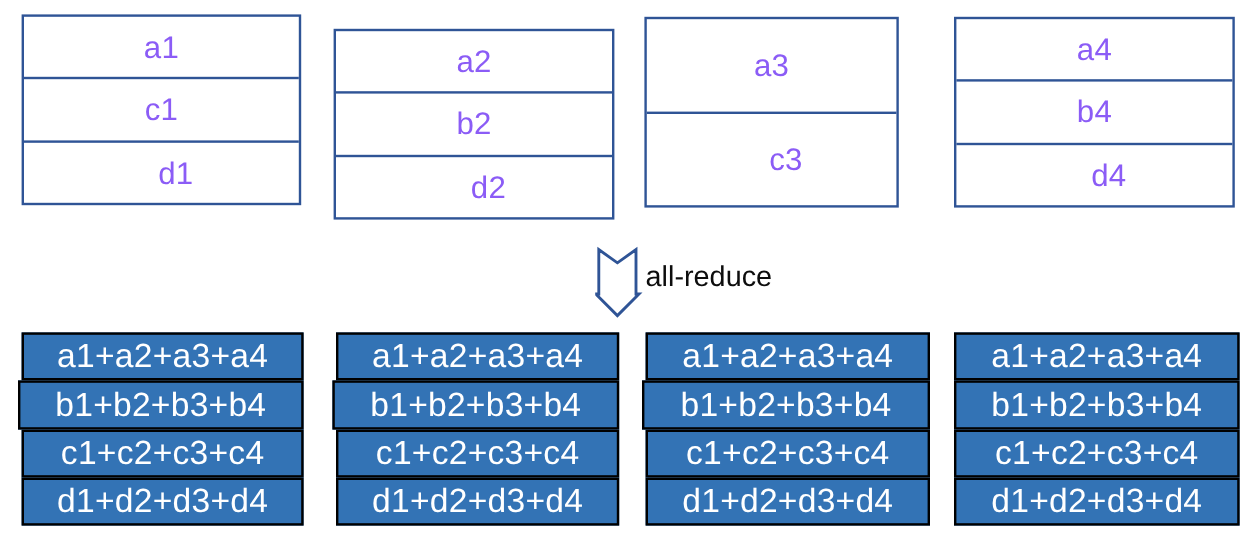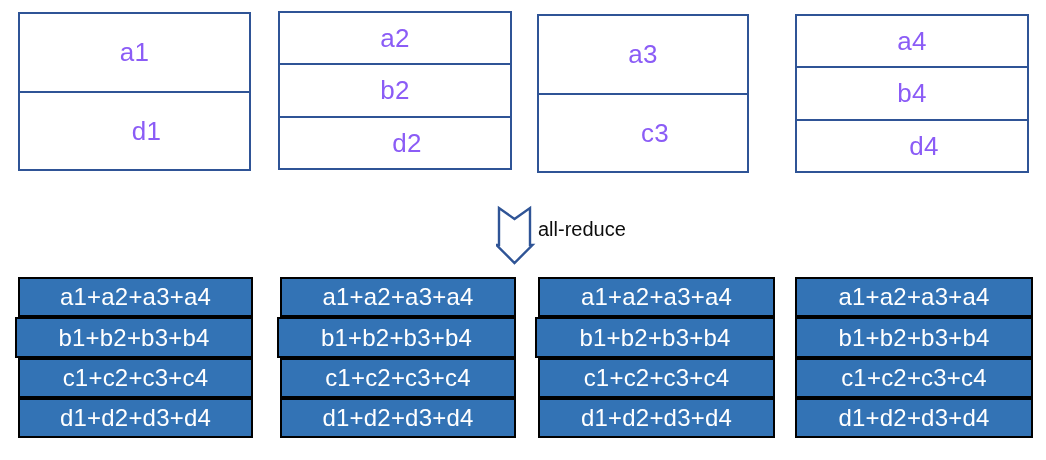--- a/index.html
+++ b/index.html
@@ -47,45 +47,46 @@
     flex-direction: column;
   }
   .table-bottom .cell {
     box-sizing: border-box;
     background: #3373B5;
     border: 2px solid #000000;
     display: flex;
     align-items: center;
     justify-content: center;
     color: #ffffff;
-    font-size: 24px;
+    font-size: 28px;
     line-height: 1;
     letter-spacing: 0.2px;
     position: relative;
   }
 
   
   .arrow-wrap { position: absolute; }
   .arrow-label {
     position: absolute;
-    font-size: 20px;
+    font-size: 24px;
     color: #0d0d0d;
     line-height: 1;
     white-space: nowrap;
   }
 </style>
 </head>
 <body>
 
 <div class="table-top" style="left:18px; top:12px; width:233px; height:159px;">
   <div class="cell">a1</div>
+  <div class="cell">c1</div>
   <div class="cell">d1</div>
 </div>
 
-<div class="table-top" style="left:278px; top:11px; width:234px; height:159px;">
+<div class="table-top" style="left:278px; top:24px; width:234px; height:159px;">
   <div class="cell">a2</div>
   <div class="cell">b2</div>
   <div class="cell">d2</div>
 </div>
 
 <div class="table-top" style="left:537px; top:14px; width:212px; height:159px;">
   <div class="cell">a3</div>
   <div class="cell">c3</div>
 </div>
 

